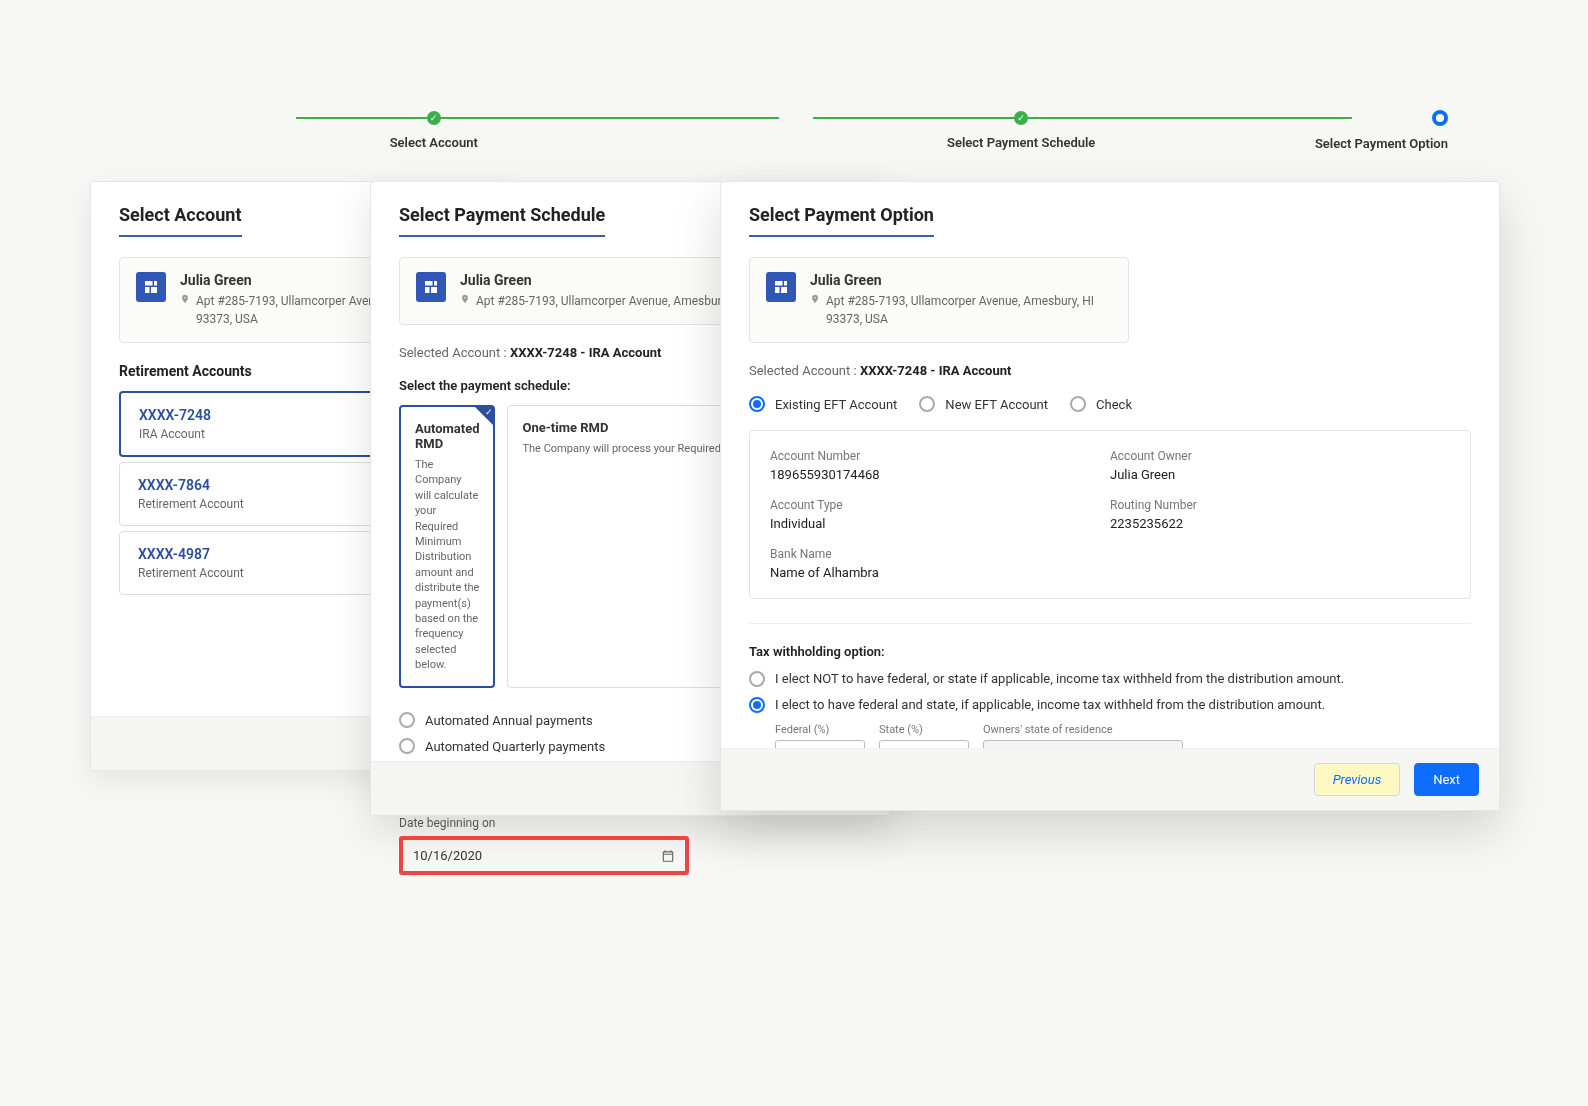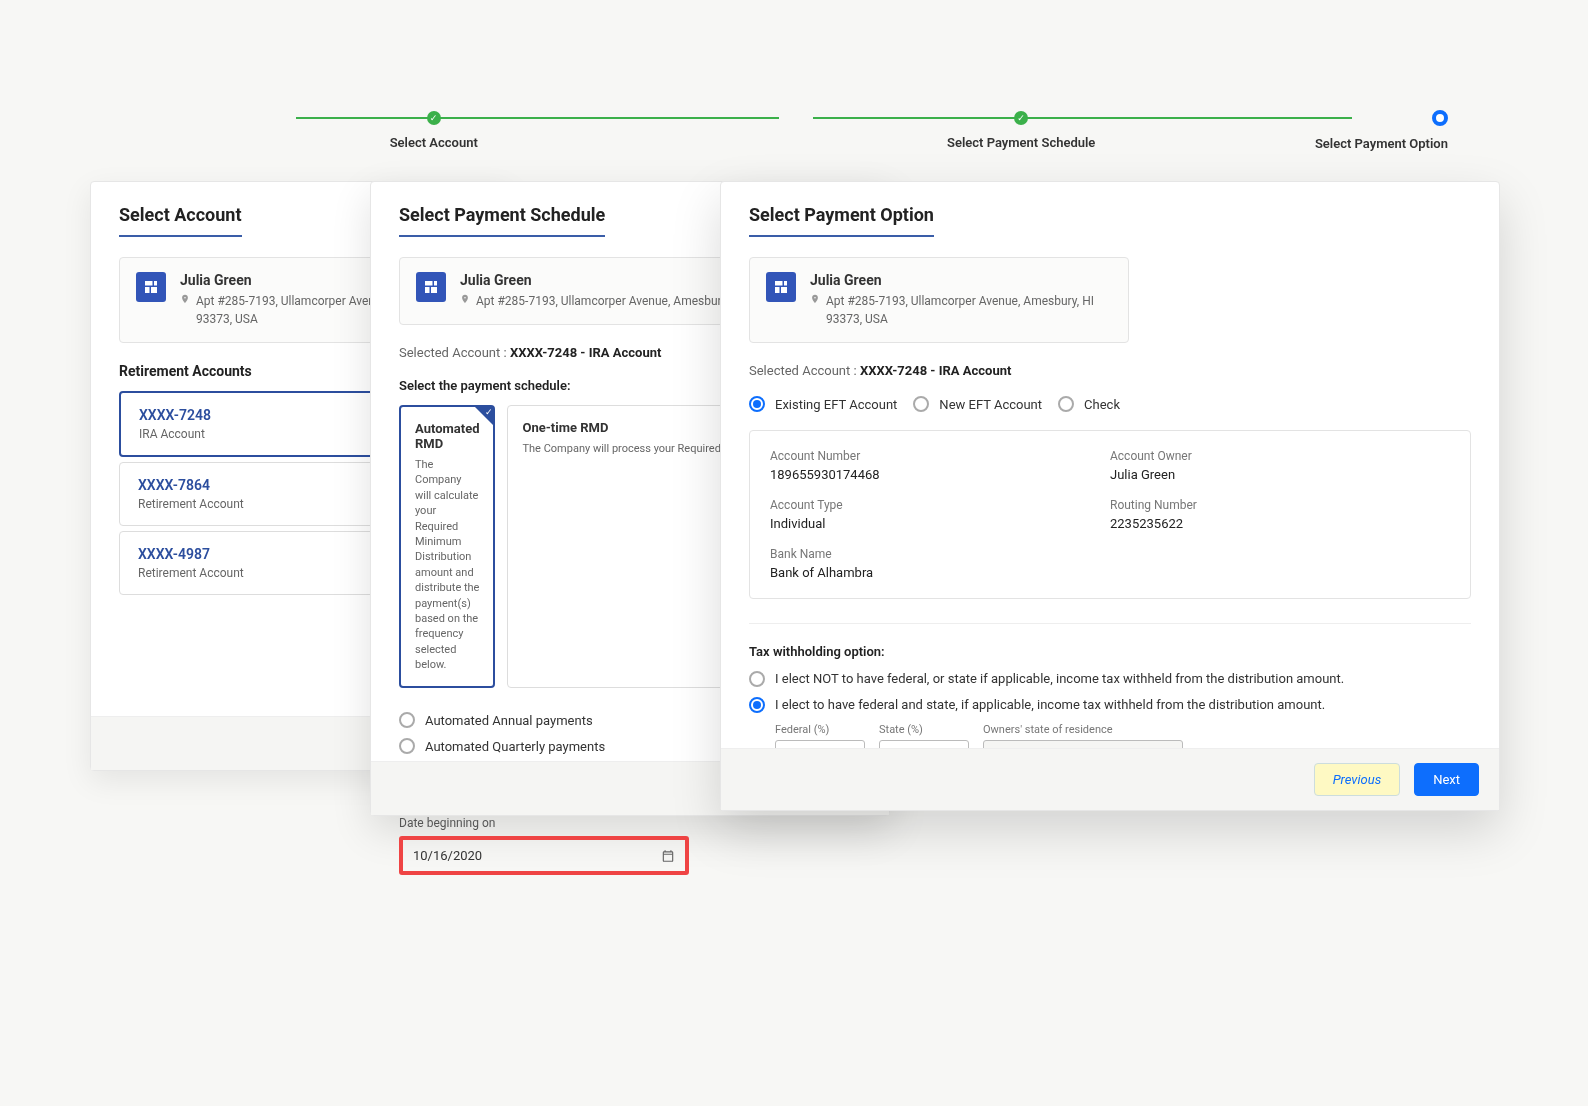--- a/index.html
+++ b/index.html
@@ -56,21 +56,21 @@
 
 .radio-row { display: flex; align-items: center; gap: 10px; margin-bottom: 10px; font-size: 13px; color: #333; cursor: pointer; }
 .radio-dot { width: 16px; height: 16px; border: 2px solid #aaa; border-radius: 50%; flex-shrink: 0; position: relative; }
 .radio-dot.checked { border-color: #0d6efd; }
 .radio-dot.checked::after { content: ""; width: 8px; height: 8px; background: #0d6efd; border-radius: 50%; position: absolute; left: 2px; top: 2px; }
 
 .date-label { font-size: 12px; color: #555; margin-bottom: 6px; display: block; }
 .date-input { width: 290px; border: 4px solid #ef4444; border-radius: 3px; padding: 8px 10px; font-size: 13px; display: flex; justify-content: space-between; align-items: center; }
 .cal-icon { width: 14px; height: 14px; }
 
-.pay-options-row { display: flex; gap: 16px; margin-bottom: 18px; margin-top: 10px; }
+.pay-options-row { display: flex; gap: 22px; margin-bottom: 18px; margin-top: 10px; }
 
 .acct-details { border: 1px solid #e3e3e3; border-radius: 4px; padding: 18px 20px; display: grid; grid-template-columns: 1fr 1fr; row-gap: 16px; margin-bottom: 24px; }
 .acct-details .field-label { font-size: 12px; color: #777; margin-bottom: 4px; }
 .acct-details .field-val { font-size: 13px; color: #222; }
 
 .hr { border: none; border-top: 1px solid #eee; margin: 0 0 20px 0; }
 
 .withhold-row { display: flex; align-items: flex-start; gap: 10px; margin-bottom: 10px; font-size: 13px; color: #333; cursor: pointer; }
 .withhold-inputs { display: flex; gap: 14px; margin-top: 8px; margin-left: 26px; }
 .input-group .input-label { font-size: 11px; color: #777; margin-bottom: 4px; display: block; }
@@ -255,21 +255,21 @@
       <div>
         <div class="field-label">Account Type</div>
         <div class="field-val">Individual</div>
       </div>
       <div>
         <div class="field-label">Routing Number</div>
         <div class="field-val">2235235622</div>
       </div>
       <div>
         <div class="field-label">Bank Name</div>
-        <div class="field-val">Bank of Alhambra</div>
+        <div class="field-val">Name of Alhambra</div>
       </div>
     </div>
     <hr class="hr">
     <div class="small-label">Tax withholding option:</div>
     <div id="withhold-list">
           <div class="withhold-row">
             <span class="radio-dot"></span>
             <span>I elect NOT to have federal, or state if applicable, income tax withheld from the distribution amount.</span>
           </div>
           <div class="withhold-row">

